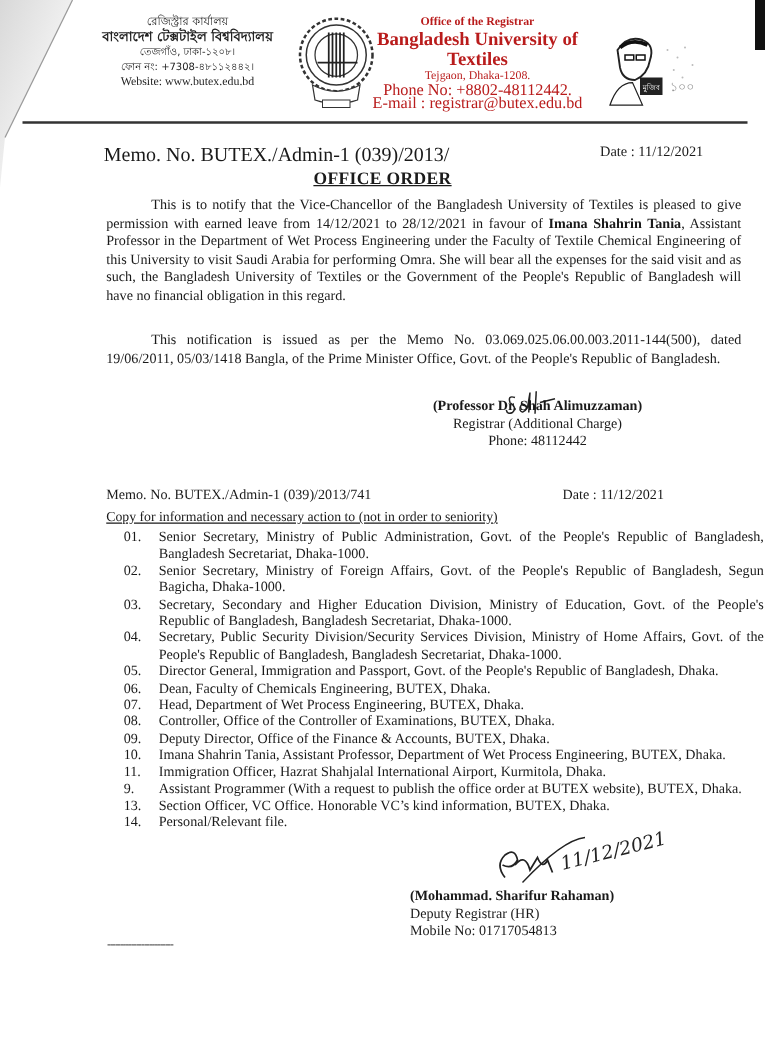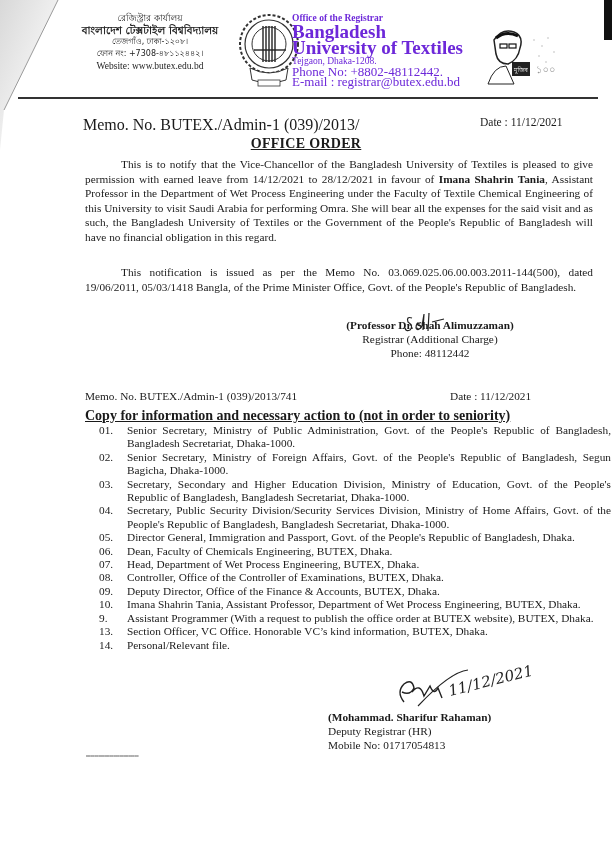--- a/index.html
+++ b/index.html
@@ -12,40 +12,40 @@
     position:absolute; left:0; top:0; width:62px; height:150px;
     pointer-events:none;
   }
   .abs { position:absolute; }
   .bn { font-family:"DejaVu Sans", sans-serif; }
   .hdr-left { left:70px; top:12px; width:160px; text-align:center; font-size:8px; line-height:12px; color:#222; }
   .hdr-left .l1 { font-size:9px;text-align:center; }
   .hdr-left .l2 { font-size:10.5px; font-weight:bold; }
   .hdr-left .web { font-family:"Liberation Serif", serif; font-size:9.5px; }
   .logo { left:236px; top:8px; width:66px; height:84px; }
-  .hdr-right { left:292px; top:12px; width:180px; text-align:left; color:#6d28d9; }
+  .hdr-right { left:292px; top:12px; width:180px; text-align:center; color:#b91c1c; }
   .hdr-right .t1 { font-size:9.5px; font-weight:bold; line-height:12px; }
-  .hdr-right .t2 { font-size:19px; font-weight:bold; line-height:16px; }
+  .hdr-right .t2 { font-size:15px; font-weight:bold; line-height:16px; }
   .hdr-right .t3 { font-size:9.5px; line-height:11px; }
   .hdr-right .t4 { font-size:13px; line-height:10px; }
   .portrait { left:484px; top:26px; width:92px; height:60px; }
   .divider { left:18px; top:97px; width:580px; height:2px; background:#333; }
   .memo1 { left:83px; top:116px; font-size:16px; }
   .date1 { left:480px; top:116px; font-size:11.5px; }
   .title { left:0; width:612px; top:136px; text-align:center; font-size:14px; font-weight:bold; text-decoration:underline; letter-spacing:0.3px; }
   .para { left:85px; width:508px; font-size:11.3px; line-height:14.6px; text-align:justify; }
   .para .indent { display:inline-block; width:36px; }
   .p1 { top:157px; }
   .p2 { top:265px; }
   .sig1 { left:330px; width:200px; top:318px; text-align:center; font-size:11.3px; line-height:14px; }
   .sig1 .name { font-weight:bold; }
   .scribble1 { left:402px; top:310px; width:48px; height:24px; }
   .memo2 { left:85px; top:390px; font-size:11.3px; }
   .date2 { left:450px; top:390px; font-size:11.3px; }
-  .copyhead { left:85px; top:408px; font-size:14px; font-weight:bold; text-decoration:underline; }
+  .copyhead { left:85px; top:408px; font-size:11px; font-weight:normal; text-decoration:underline; }
   .list { left:99px; width:512px; top:424px; font-size:11.3px; line-height:13.4px; margin:0; padding:0; list-style:none; }
   .list li { display:flex; margin:0; }
   .list .num { width:28px; flex:none; }
   .list .txt { flex:1; text-align:justify; }
   .sig2 { left:328px; width:230px; top:710px; text-align:left; font-size:11.3px; line-height:14px; }
   .sig2 .name { font-weight:bold; }
   .scribble2 { left:390px; top:662px; width:150px; height:52px; }
   .footer-path { left:86px; top:754px; font-size:3.5px; color:#666; font-family:"DejaVu Sans Mono", monospace; }
   .right-edge { left:604px; top:0; width:8px; height:40px; background:#111; }
 </style>
@@ -183,20 +183,24 @@
     </li>
   <li>
       <span class="num">09.</span>
       <span class="txt">Deputy Director, Office of the Finance &amp; Accounts, BUTEX, Dhaka.</span>
     </li>
   <li>
       <span class="num">10.</span>
       <span class="txt">Imana Shahrin Tania, Assistant Professor, Department of Wet Process Engineering, BUTEX, Dhaka.</span>
     </li>
   <li>
+      <span class="num">11.</span>
+      <span class="txt">Immigration Officer, Hazrat Shahjalal International Airport, Kurmitola, Dhaka.</span>
+    </li>
+  <li>
       <span class="num">9.</span>
       <span class="txt">Assistant Programmer (With a request to publish the office order at BUTEX website), BUTEX, Dhaka.</span>
     </li>
   <li>
       <span class="num">13.</span>
       <span class="txt">Section Officer, VC Office. Honorable VC’s kind information, BUTEX, Dhaka.</span>
     </li>
   <li>
       <span class="num">14.</span>
       <span class="txt">Personal/Relevant file.</span>

